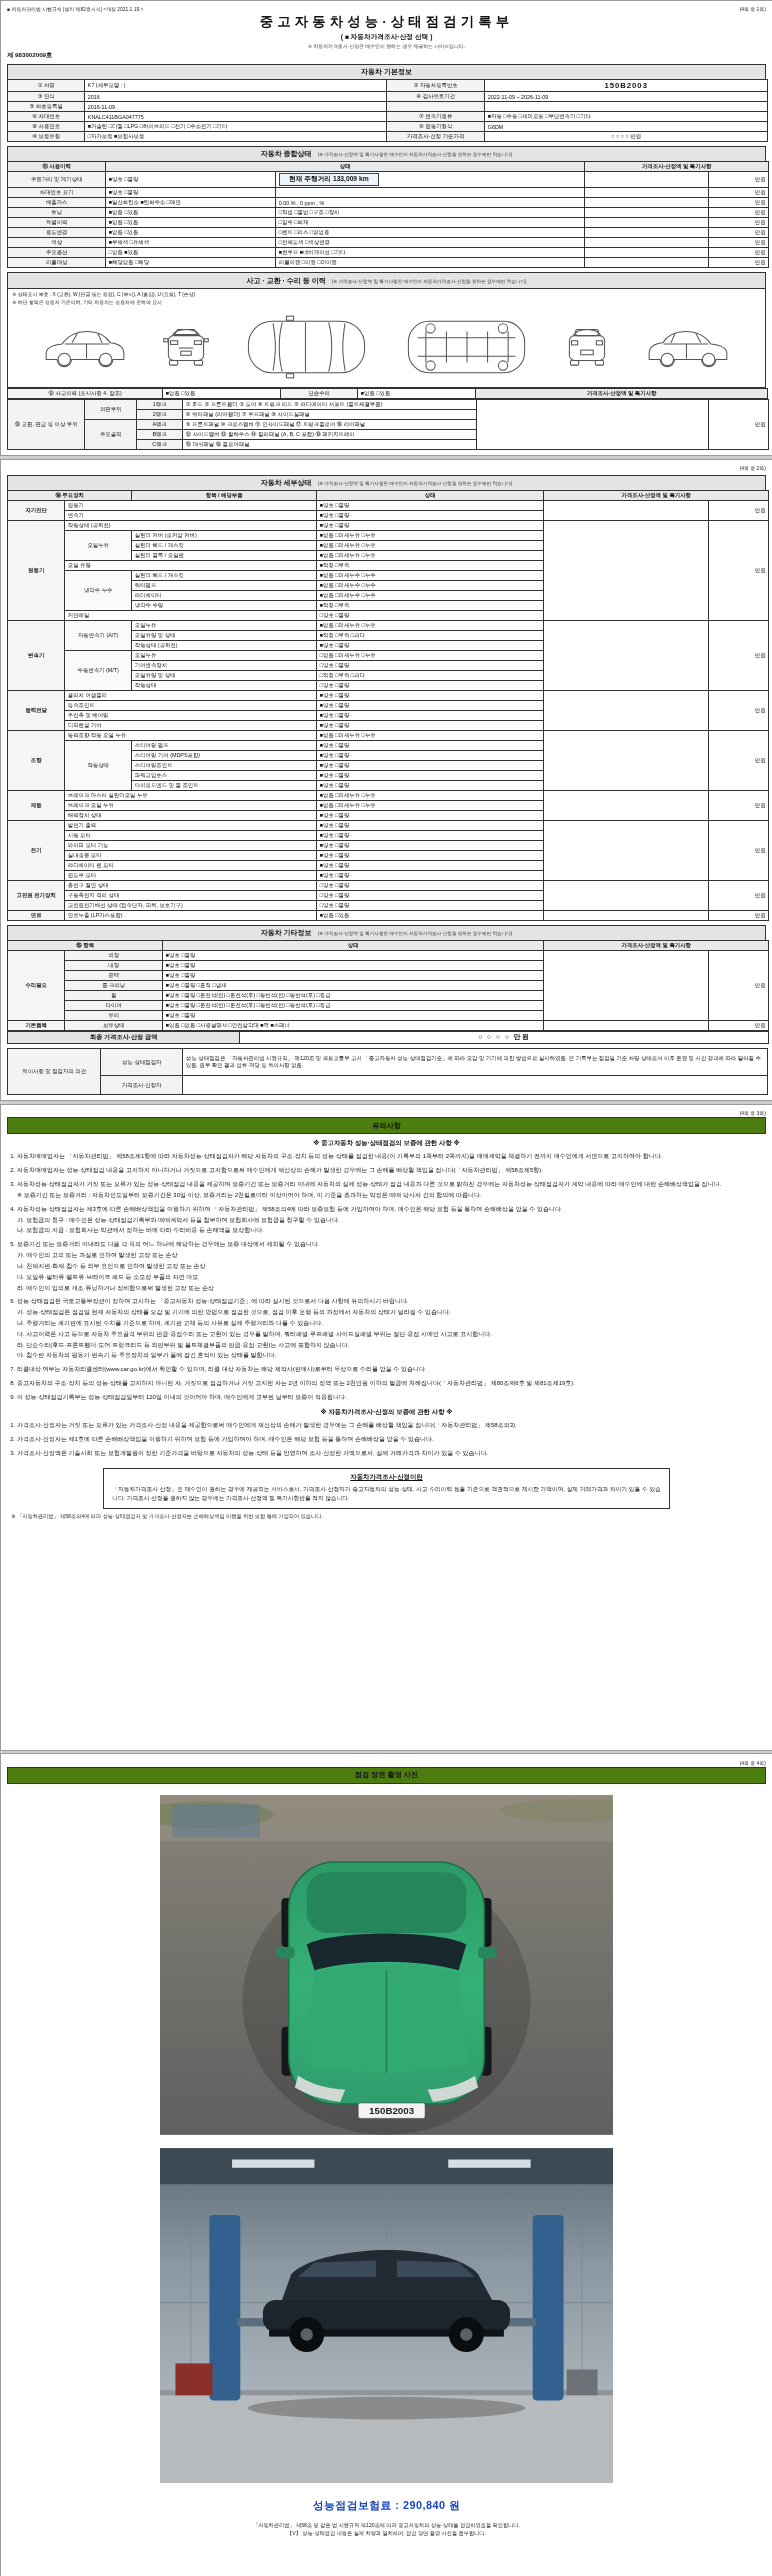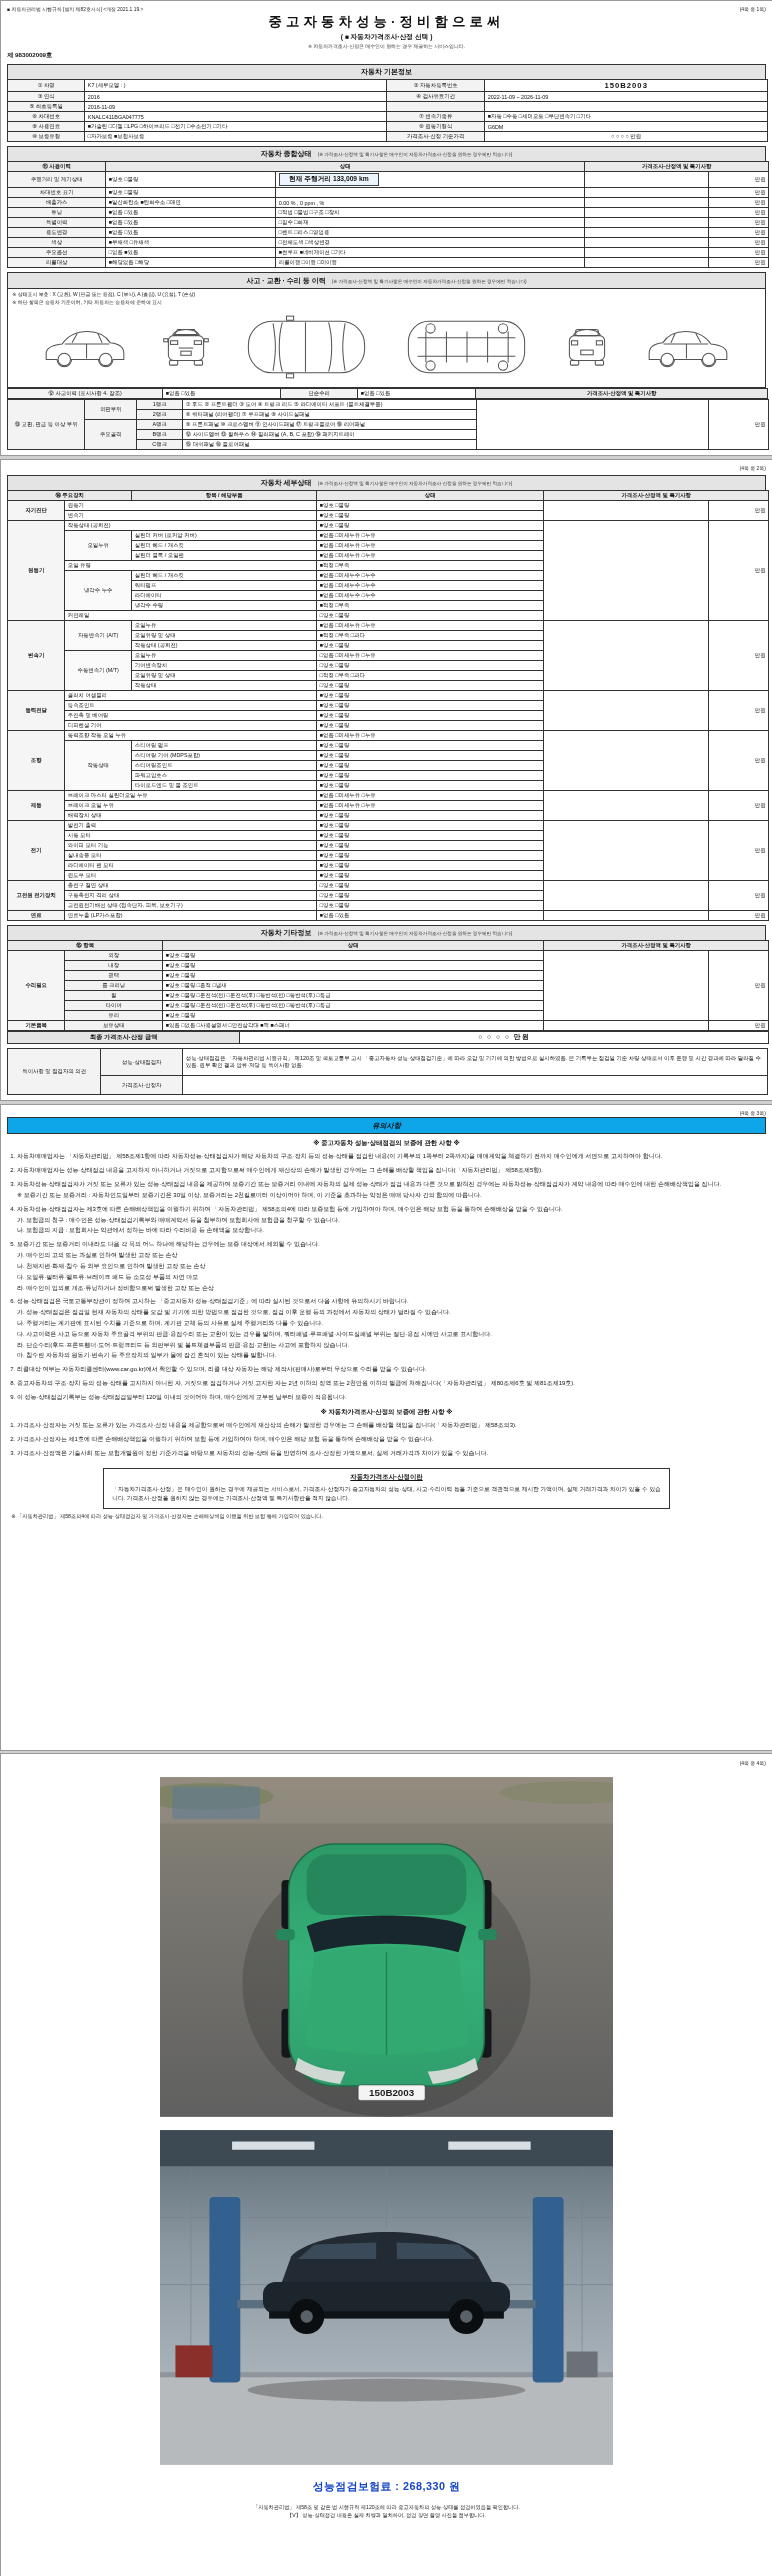--- a/index.html
+++ b/index.html
@@ -21,42 +21,42 @@
   .plate{font-weight:bold;font-size:7.7px;text-align:center;letter-spacing:1px;}
   .money{text-align:right;}
   .center{text-align:center;}
   .mileage-box{display:inline-block;border:1px solid #37474f;background:#eef4fb;padding:1px 9.3px;font-weight:bold;font-size:6.7px;}
   .legend{font-size:4.9px;margin:1.5px 1px 1px;}
   .diagram-box{border:0.5px solid #333;border-top:none;display:flex;align-items:center;justify-content:space-evenly;padding:4.1px 2.1px;background:#fff;}
   .device{background:#f5f5f5;text-align:center;font-weight:bold;}
   .sub{background:#fafafa;text-align:center;}
   .final-label{background:#e4e4e4;font-weight:bold;text-align:center;font-size:6.2px;}
   .final-value{text-align:center;font-weight:bold;font-size:6.7px;letter-spacing:1.5px;}
-  .notice-title{border:0.5px solid #333;background:#0ea5e9;text-align:center;font-weight:bold;font-size:7.2px;padding:2.6px;margin-bottom:5.2px;font-style:italic;}
+  .notice-title{border:0.5px solid #333;background:#4d7c0f;text-align:center;font-weight:bold;font-size:7.2px;padding:2.6px;margin-bottom:5.2px;}
   .notice-sec-title{text-align:center;font-weight:bold;font-size:6.4px;margin:5.2px 0 3.1px;}
   .notice-item{font-size:6px;line-height:1.8;white-space:pre-wrap;text-align:justify;margin:0 3.1px 3.1px;}
   .price-def-box{border:0.8px solid #333;width:567px;margin:9.3px auto 4.1px;padding:4.1px 8.2px;}
   .price-def-title{text-align:center;font-weight:bold;font-size:6.4px;text-decoration:underline;margin-bottom:2.6px;}
   .price-def-text{font-size:5.7px;line-height:1.7;text-align:justify;}
   .notice-foot{font-size:5.2px;color:#222;margin:3.1px 4.1px;}
   .photo-wrap{text-align:center;margin:11.3px 0;}
   .sign-label{text-align:center;font-weight:bold;font-size:8.2px;letter-spacing:6.2px;margin-top:13.4px;}
   .fee-line{text-align:center;font-weight:bold;font-size:10.8px;color:#1747c6;margin:13.4px 0 9.3px;letter-spacing:0.5px;}
   .legal{text-align:center;font-size:5.2px;color:#222;margin:1.5px 0;}
   .dg g{fill:none;stroke:#555;stroke-width:2;}
 </style>
 </head>
 <body>
 
 <div class="page" style="min-height:397px">
   <div class="tiny-row">
     <span>■ 자동차관리법 시행규칙 [별지 제82호서식] &lt;개정 2021.1.19.&gt;</span>
     <span>(4쪽 중 1쪽)</span>
   </div>
-  <div class="main-title">중고자동차성능·정비함으로써</div>
+  <div class="main-title">중고자동차성능·상태점검기록부</div>
   <div class="sub-title">( ■ 자동차가격조사·산정 선택 )</div>
   <div class="sub-note">※ 자동차가격조사·산정은 매수인이 원하는 경우 제공하는 서비스입니다.</div>
   <div class="doc-no">제 983002009호</div>
 
   <div class="sec-title"><span>자동차 기본정보</span></div>
   <table>
     <colgroup>
         <col style="width:77px">
         <col style="width:302px">
         <col style="width:98px">
@@ -686,20 +686,21 @@
     <div class="price-def-text">「자동차가격조사·산정」은 매수인이 원하는 경우에 제공되는 서비스로서, 가격조사·산정자가 중고자동차의 성능·상태, 사고·수리이력 등을 기준으로 객관적으로 제시한 가액이며, 실제 거래가격과 차이가 있을 수 있습니다. 가격조사·산정을 원하지 않는 경우에는 가격조사·산정액 및 특기사항란을 적지 않습니다.</div>
   </div>
   <div class="notice-foot">※ 「자동차관리법」 제58조의4에 따라 성능·상태점검자 및 가격조사·산정자는 손해배상책임 이행을 위한 보험 등에 가입되어 있습니다.</div>
 </div>
 
 <div class="page" style="min-height:876px">
   <div class="tiny-row">
     <span></span>
     <span>(4쪽 중 4쪽)</span>
   </div>
+  <div class="notice-title">점검 장면 촬영 사진</div>
 
   <div class="photo-wrap">
     <svg width="453" height="340" viewBox="0 0 880 660">
       <defs>
         <linearGradient id="gGround" x1="0" y1="0" x2="0" y2="1">
           <stop offset="0" stop-color="#8e8472"></stop>
             <stop offset="0.25" stop-color="#7c7a72"></stop>
             <stop offset="1" stop-color="#606060"></stop>
         </linearGradient>
         <linearGradient id="gCar" x1="0" y1="0" x2="0" y2="1">
@@ -767,17 +768,17 @@
       <circle cx="285" cy="362" r="34" fill="#0b0e11"></circle>
         <circle cx="595" cy="362" r="34" fill="#0b0e11"></circle>
       <circle cx="285" cy="362" r="12" fill="#5a6168"></circle>
         <circle cx="595" cy="362" r="12" fill="#5a6168"></circle>
       <ellipse cx="440" cy="505" rx="270" ry="22" fill="#000" opacity="0.25"></ellipse>
       <rect x="30" y="418" width="72" height="62" fill="#8a2f2a"></rect>
       <rect x="790" y="430" width="60" height="50" fill="#6b7177"></rect>
     </svg>
   </div>
 
-  <div class="fee-line">성능점검보험료 : 268,330 원</div>
+  <div class="fee-line">성능점검보험료 : 290,840 원</div>
   <div class="legal">「자동차관리법」 제58조 및 같은 법 시행규칙 제120조에 따라 중고자동차의 성능·상태를 점검하였음을 확인합니다.</div>
   <div class="legal">【V】 성능·상태점검 내용은 실제 차량과 일치하며, 점검 장면 촬영 사진을 첨부합니다.</div>
 </div>
 
 
 </body></html>

